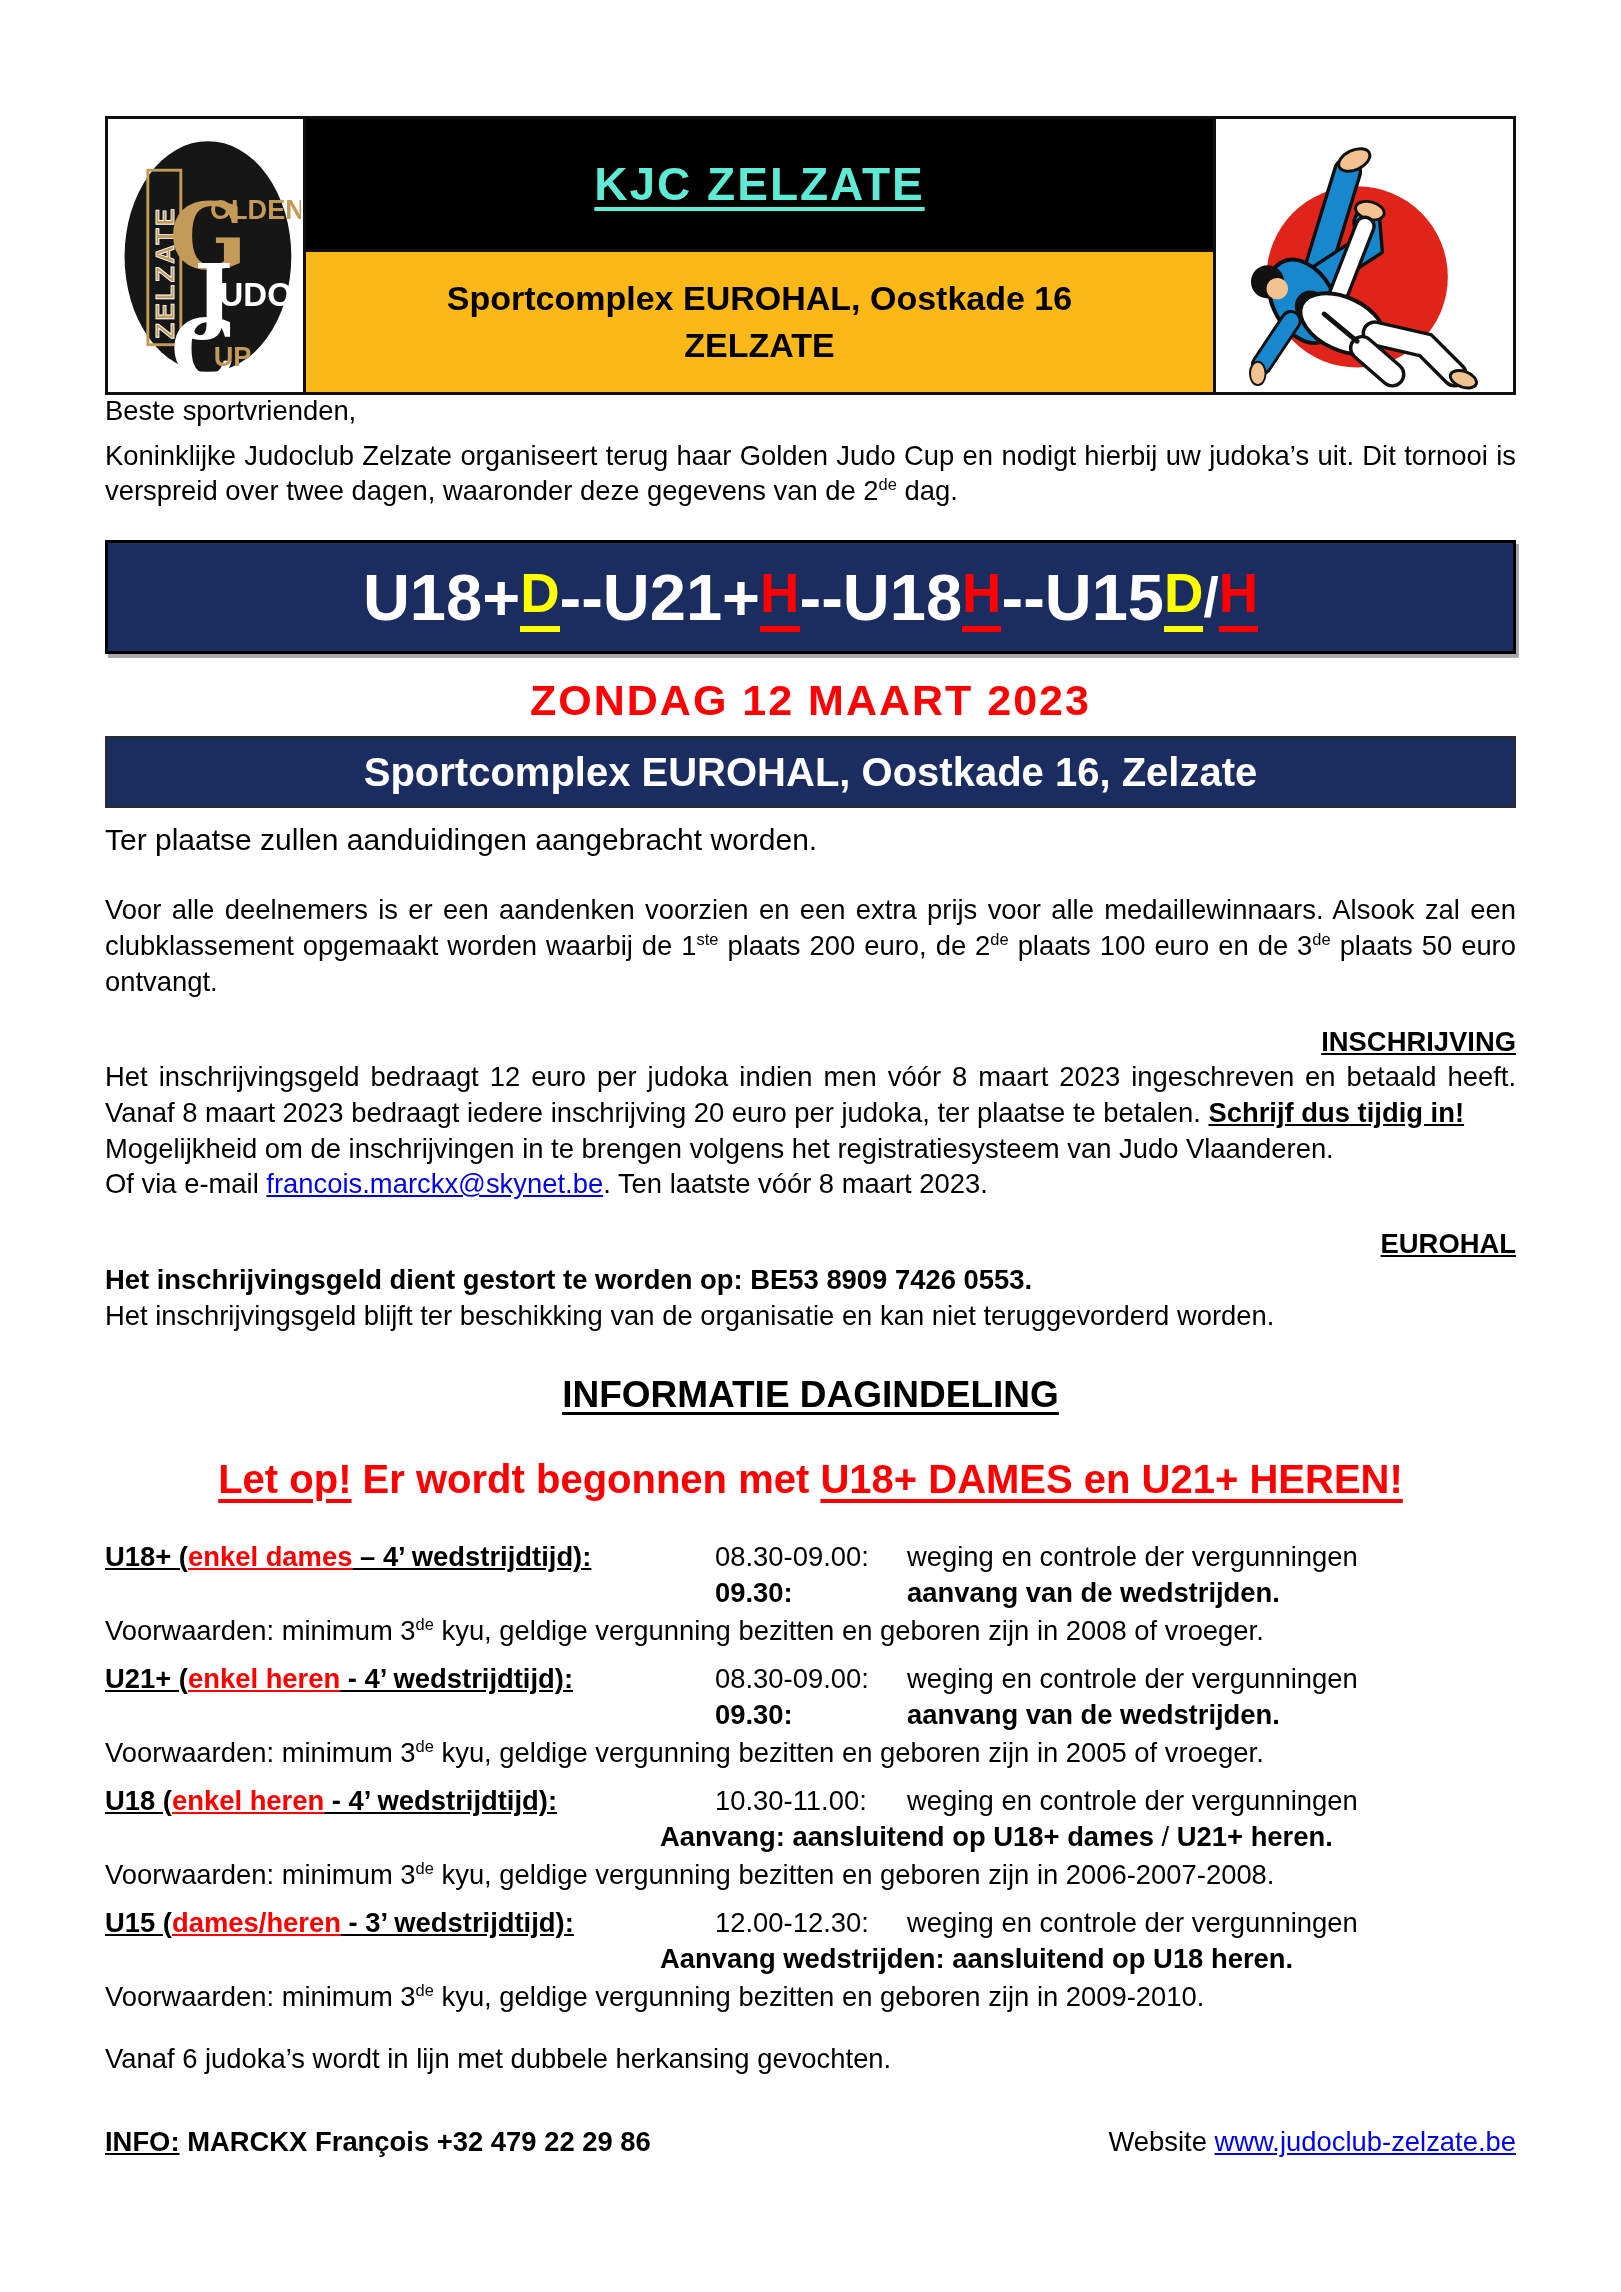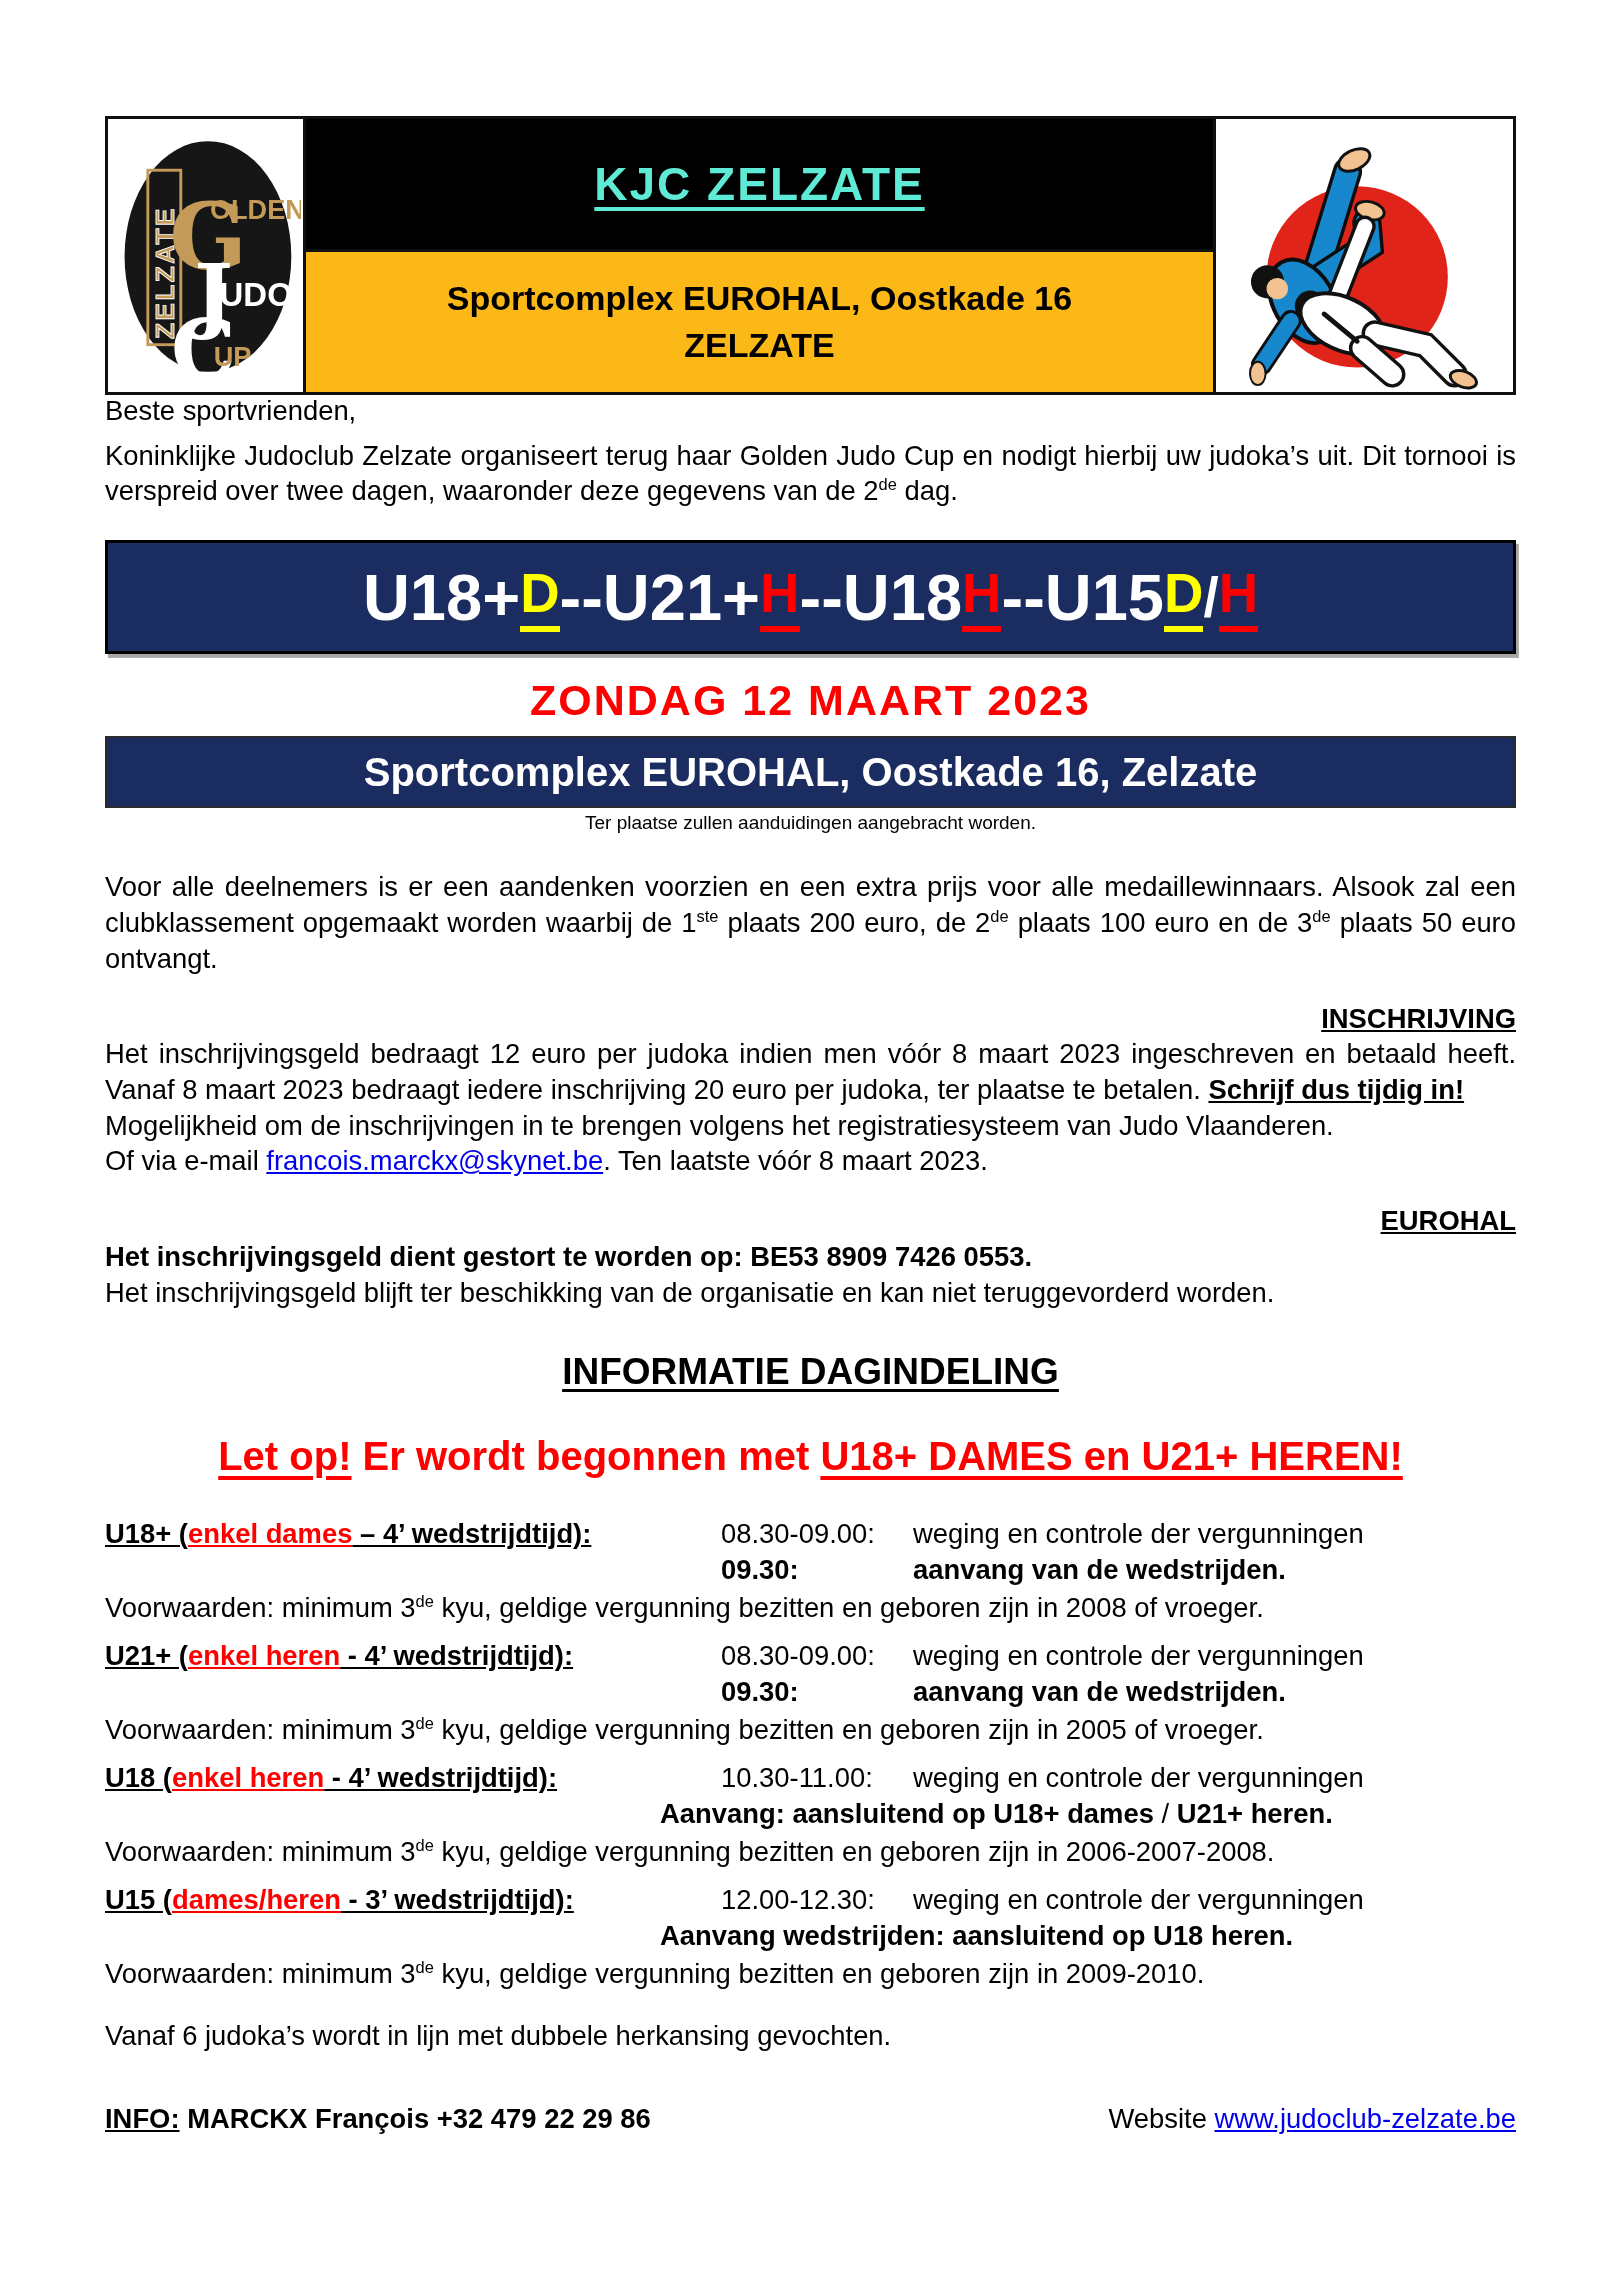--- a/index.html
+++ b/index.html
@@ -33,39 +33,39 @@
     box-shadow:2.9px 3.9px 0 rgba(60,60,60,.45); display:flex; align-items:center; justify-content:center;
     color:#fff; font-weight:700; font-size:65px; white-space:nowrap; }
   .cat-banner span.u { text-decoration:none; border-bottom:0.12em solid currentColor; padding-bottom:1px; }
   .cat-banner .sm { font-size:0.84em; }
 
   .date-title { margin-top:21.6px; text-align:center; color:var(--red,#FF0000); font-size:43px; font-weight:700; letter-spacing:2px; }
 
   .venue-banner { margin-top:11.8px; height:72px; background:var(--navy,#1B2C60); border:2.9px solid #2b2b2b;
     display:flex; align-items:center; justify-content:center; color:#fff; font-size:40px; font-weight:700; }
 
-  .venue-note { margin-top:4px; text-align:center; font-size:19px; }
+  .venue-note { margin-top:15px; font-size:30px; }
 
   .prizes-para { margin-top:35px; font-size:27.4px; line-height:1.3; text-align:justify; }
 
   .section { margin-top:24.5px; font-size:27.4px; line-height:1.3; }
   .section-heading { font-weight:700; text-decoration:underline; font-size:27.4px;text-align:right; }
   .just { text-align:justify; }
 
   .info-title-wrap { margin-top:41px; text-align:center; }
   .info-title { font-size:37px; font-weight:700; text-decoration:underline; text-underline-offset:4.9px; }
 
   .alert-line { margin-top:41px; text-align:center; color:var(--red,#FF0000); font-size:40px; font-weight:700; white-space:nowrap; }
   .alert-line .u { text-underline-offset:5.9px; }
 
   .schedule { margin-top:37px; }
   .sched-item { margin-bottom:12.7px; }
   .srow { display:flex; font-size:27.4px; line-height:1.28; }
   .c-label { width:610px; }
-  .c-time { width:192px;margin-left:6px; }
+  .c-time { width:192px; }
   .c-desc { flex:1; }
   .row2 { margin-top:1px; }
   .span2 { margin-left:555px; font-size:27.4px; line-height:1.28; margin-top:1px; }
   .conditions { margin-top:2.9px; font-size:27.4px; line-height:1.28; }
 
   .closing-note { margin-top:29px; font-size:27.4px; }
 
   .footer { margin-top:51px; display:flex; justify-content:space-between; align-items:baseline; font-size:27.4px; }
   .footer-left { font-weight:700; }
 </style>

